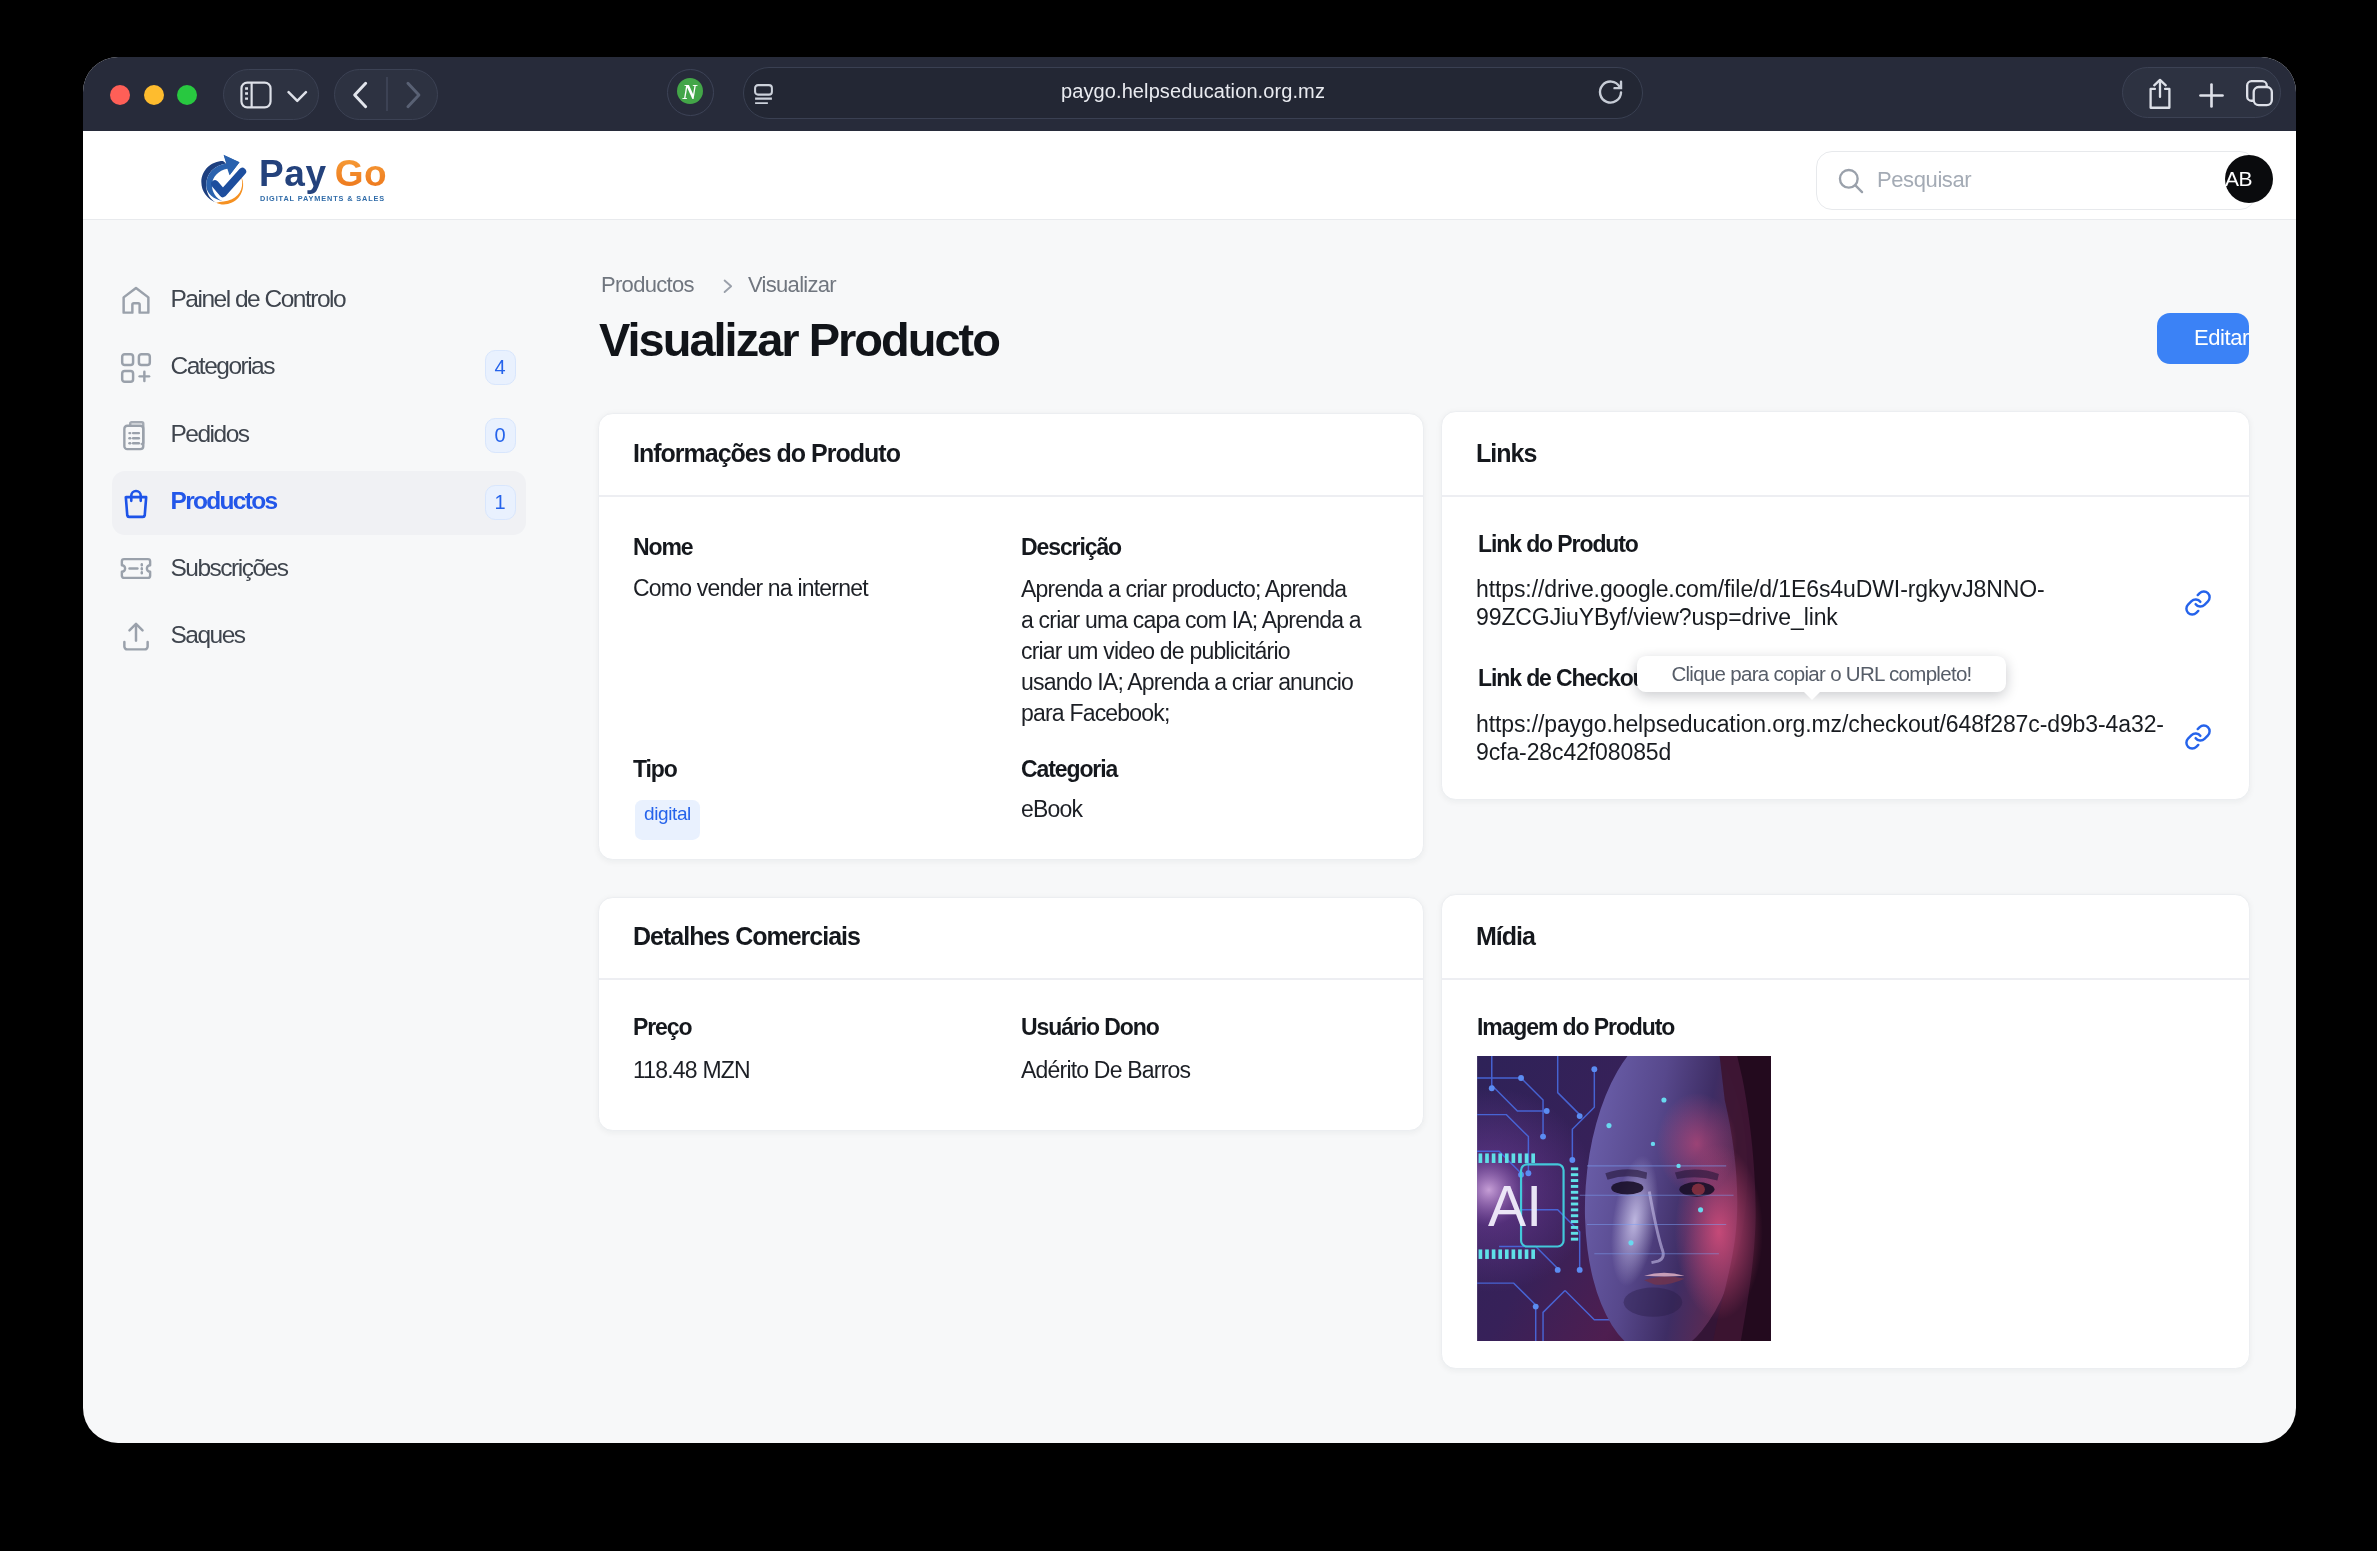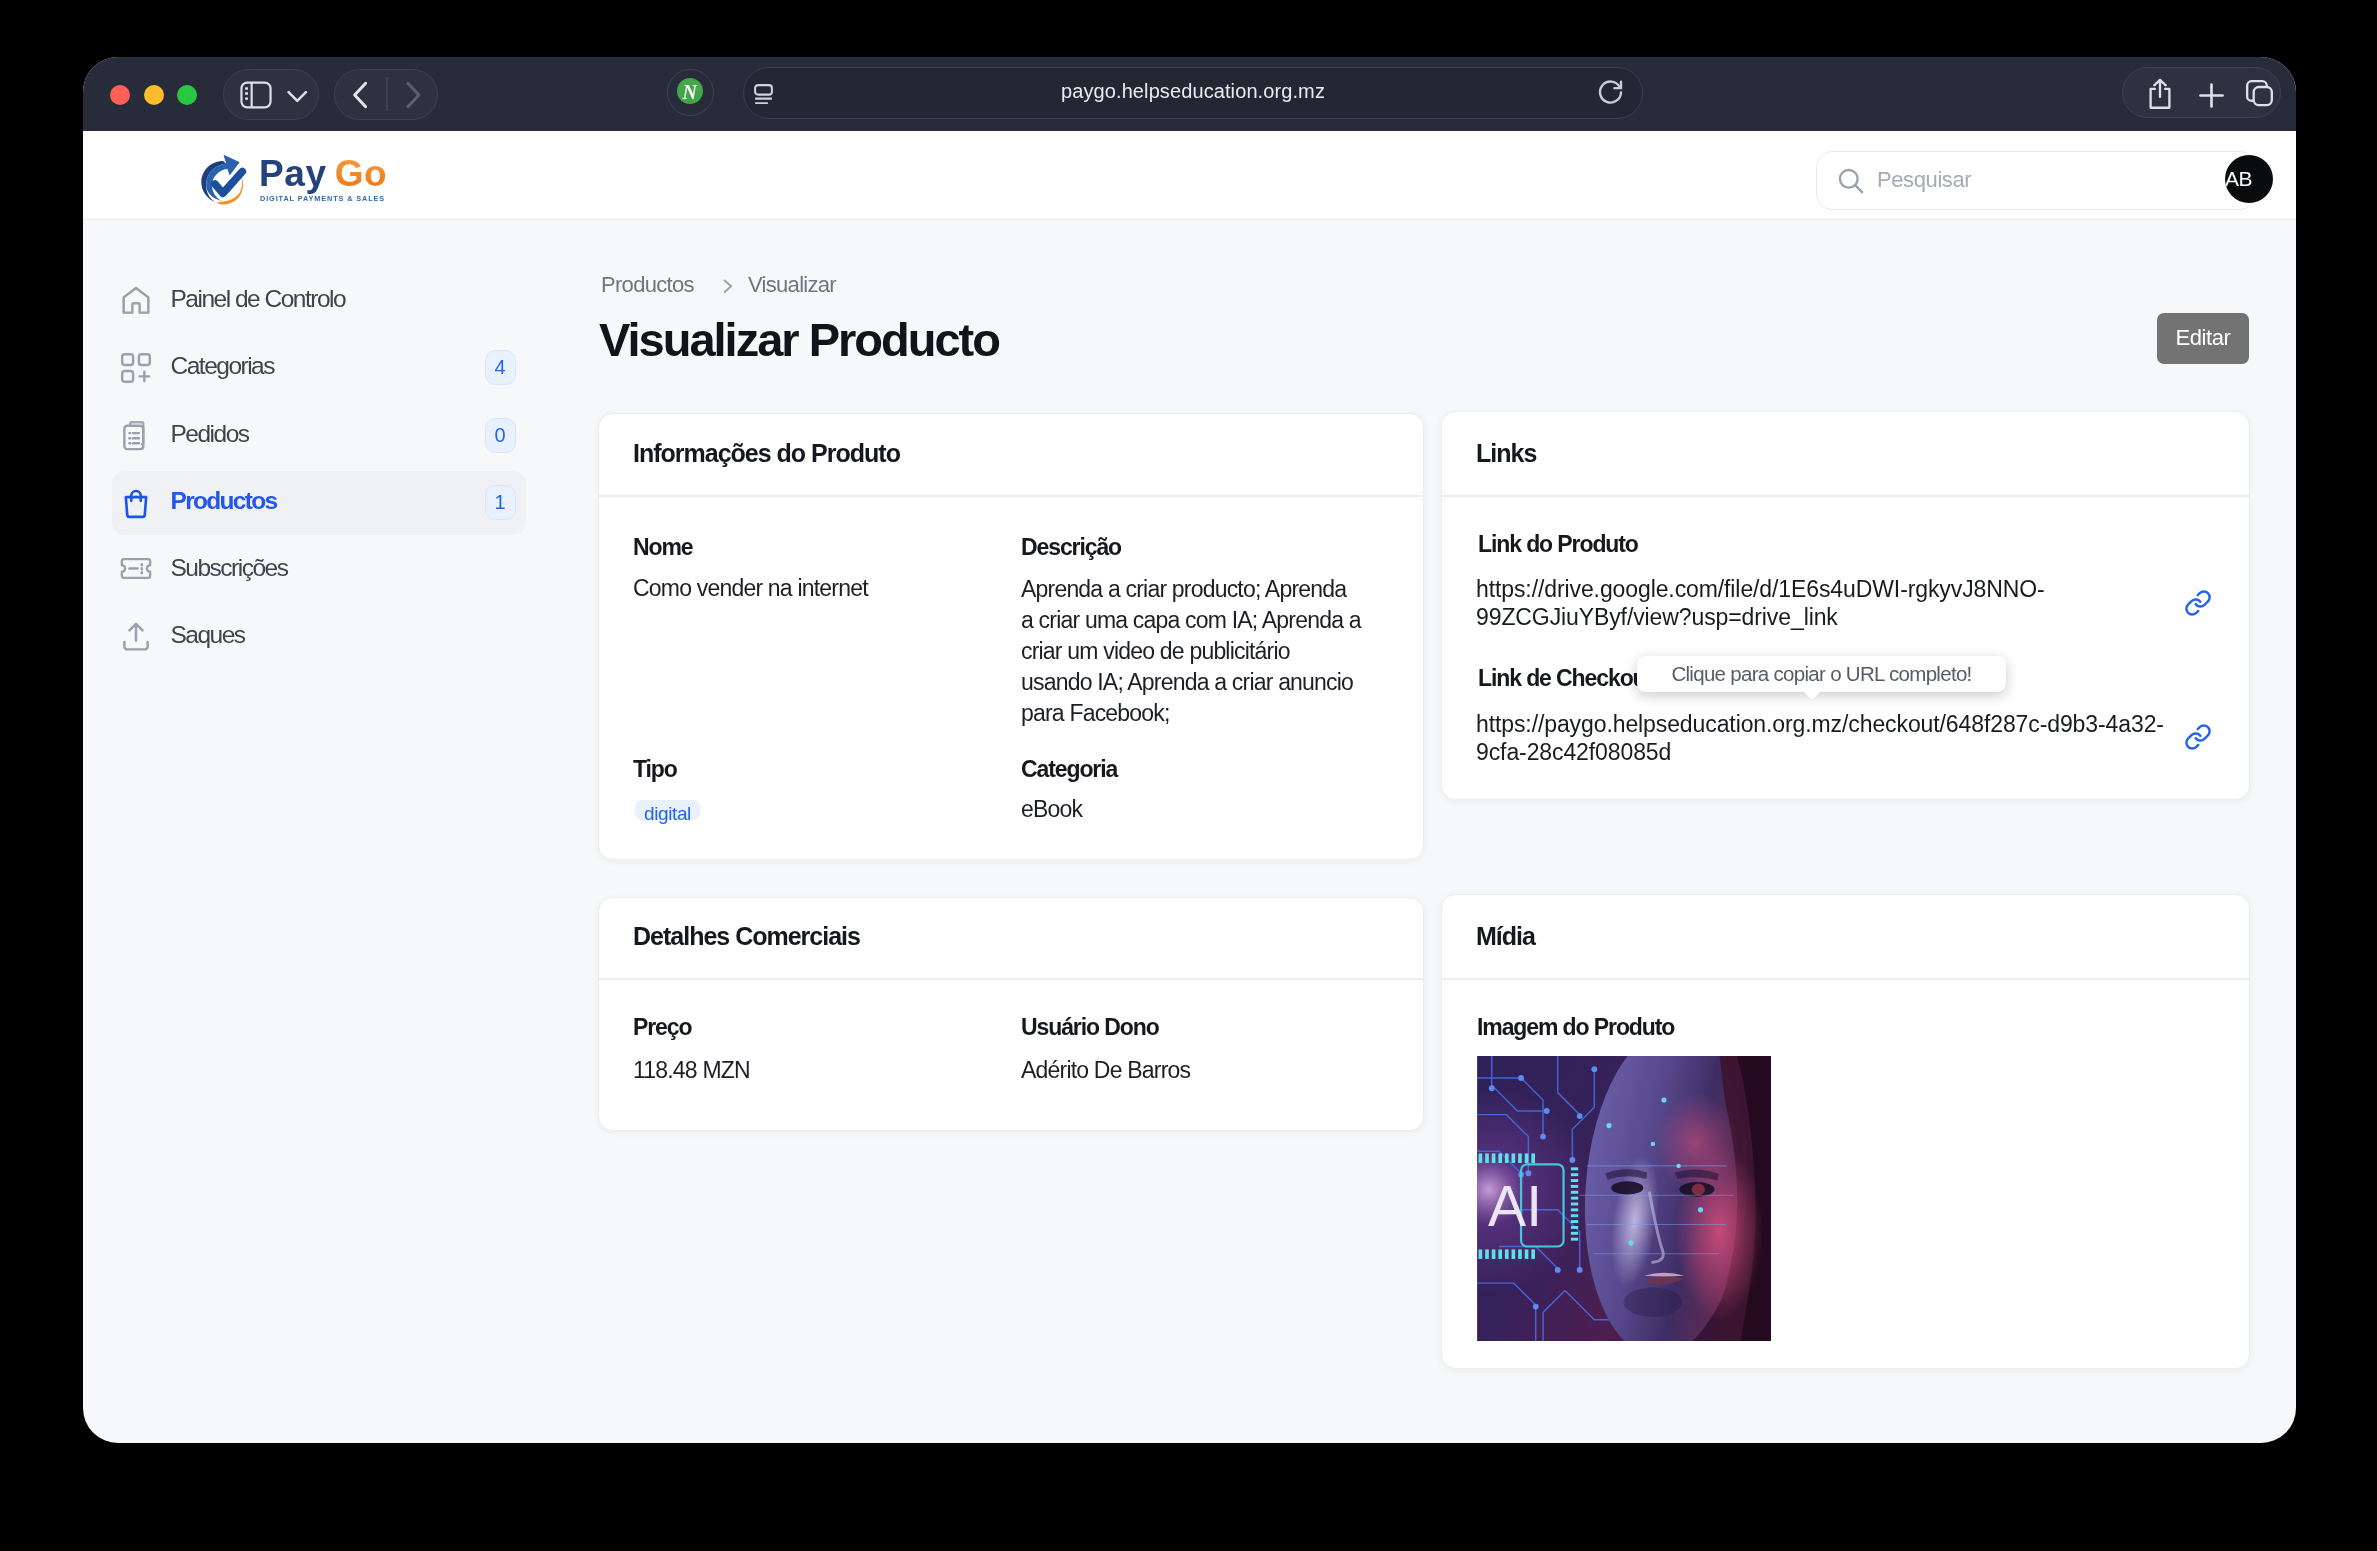--- a/index.html
+++ b/index.html
@@ -32,32 +32,32 @@
 #avatar{position:absolute;left:2142px;top:24px;width:48px;height:48px;border-radius:50%;background:#0a0b0d;color:#fff;text-align:left;font-size:21px;font-weight:500;line-height:48px;letter-spacing:-0.4px;}
 .srow{position:absolute;left:28.5px;width:414px;height:64px;}
 .srow.hl{background:#f0f1f4;border-radius:13px;}
 .srow .txt{position:absolute;left:59px;top:18px;font-size:24.5px;line-height:24.5px;color:#3f454e;letter-spacing:-1.5px;}
 .srow.hl .txt{color:#2357e9;font-weight:bold;letter-spacing:-1.7px;}
 .srow .badge{position:absolute;left:373px;top:14px;width:31px;height:35px;border-radius:10.2px;background:#e9f1fe;border:1.5px solid #d8e6fd;color:#2563eb;font-size:20px;text-align:center;line-height:32px;}
 .srow svg{position:absolute;left:8px;top:16px;}
 #bc{position:absolute;left:518px;top:217px;font-size:22px;line-height:22px;color:#70767f;letter-spacing:-0.7px;}
 #bc2{position:absolute;left:665px;top:217px;font-size:22px;line-height:22px;color:#70767f;letter-spacing:-0.7px;}
 #h1{position:absolute;left:516px;top:259px;font-size:47px;line-height:47px;font-weight:bold;color:#111419;letter-spacing:-2px;}
-#editar{position:absolute;left:2074px;top:256px;width:92px;height:51px;border-radius:7px;background:#737373;color:#fff;font-size:22px;text-align:center;line-height:50px;letter-spacing:-0.4px;}
+#editar{position:absolute;left:2074px;top:256px;width:92px;height:51px;border-radius:13px;background:#3b82f6;color:#fff;font-size:22px;text-align:right;line-height:50px;letter-spacing:-0.4px;}
 .card{position:absolute;background:#fff;border:1.5px solid #eceef1;border-radius:14.6px;box-shadow:0 1.5px 5.9px rgba(25,30,40,0.05);}
 .ct{position:absolute;left:34px;font-size:25px;line-height:25px;font-weight:bold;color:#15181d;letter-spacing:-1px;}
 .cdiv{position:absolute;left:0;width:100%;height:1.5px;background:#edeef2;}
 .lbl{position:absolute;font-size:23px;line-height:23px;font-weight:bold;color:#15181d;letter-spacing:-1.1px;}
 .val{position:absolute;font-size:23px;line-height:23px;color:#1c1f25;letter-spacing:-0.8px;}
 #card1{left:515px;top:356px;width:826px;height:447px;}
 #links{left:1358px;top:354px;width:809px;height:389px;}
 #det{left:515px;top:840px;width:826px;height:234px;}
 #mid{left:1358px;top:837px;width:809px;height:475px;}
 #desc{position:absolute;left:422px;top:160px;font-size:23px;line-height:31px;color:#1c1f25;letter-spacing:-0.8px;}
-#pillDigital{position:absolute;left:36px;top:386px;width:65px;height:20px;border-radius:7.3px;background:#e9f1fe;color:#2563eb;font-size:19px;text-align:center;line-height:28px;letter-spacing:-0.4px;}
+#pillDigital{position:absolute;left:36px;top:386px;width:65px;height:40px;border-radius:7.3px;background:#e9f1fe;color:#2563eb;font-size:19px;text-align:center;line-height:28px;letter-spacing:-0.4px;}
 .url{position:absolute;left:34px;font-size:23px;line-height:28px;color:#181b20;letter-spacing:-0.1px;}
 #tooltip{position:absolute;left:195px;top:244px;width:369px;height:36px;border-radius:8.8px;background:#fff;box-shadow:0 3.7px 13px rgba(15,20,30,0.22);z-index:5;text-align:center;font-size:20.5px;line-height:36px;color:#565d68;letter-spacing:-0.7px;}
 #tooltip .tri{position:absolute;left:167px;bottom:-8px;width:0;height:0;border-left:8.8px solid transparent;border-right:8.8px solid transparent;border-top:8.8px solid #fff;}
 .linkic{position:absolute;left:742px;width:28px;height:28px;}
 #aimg{position:absolute;left:35px;top:161px;width:294px;height:285px;}
 </style>
 </head>
 <body>
 <div id="win">
 <div id="chrome">

